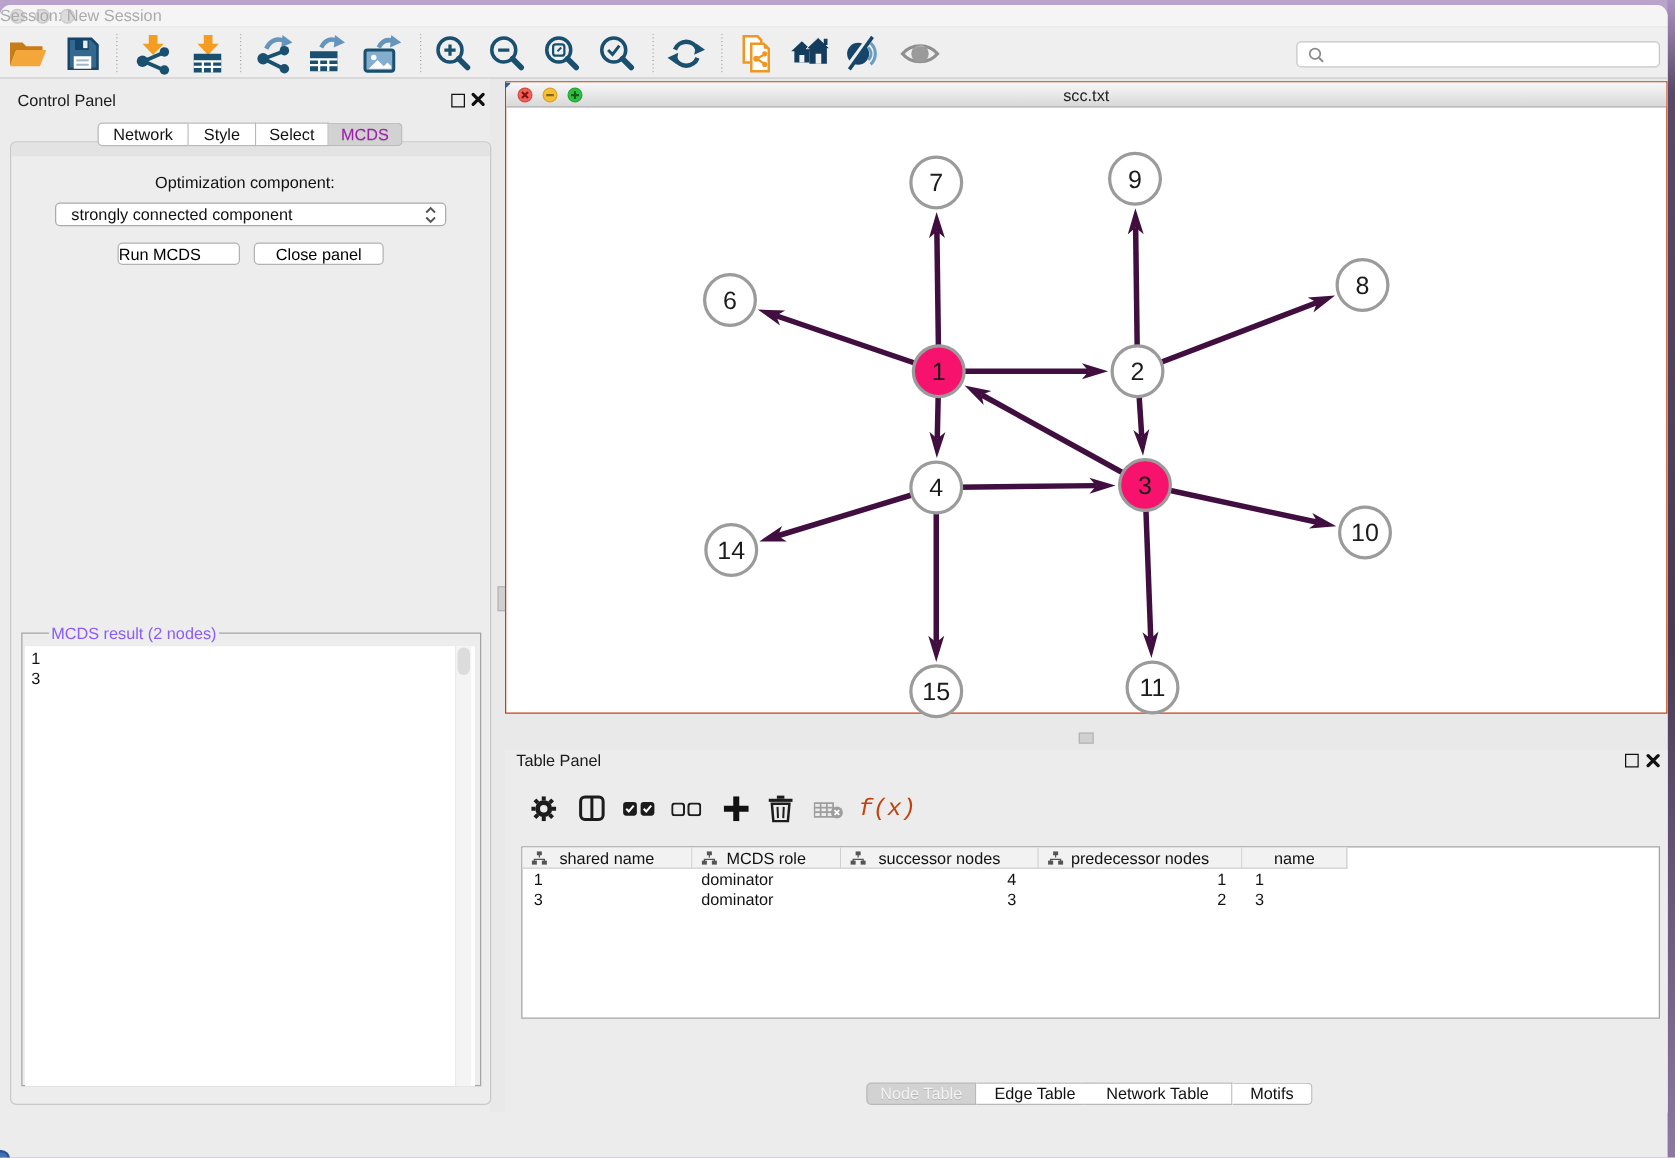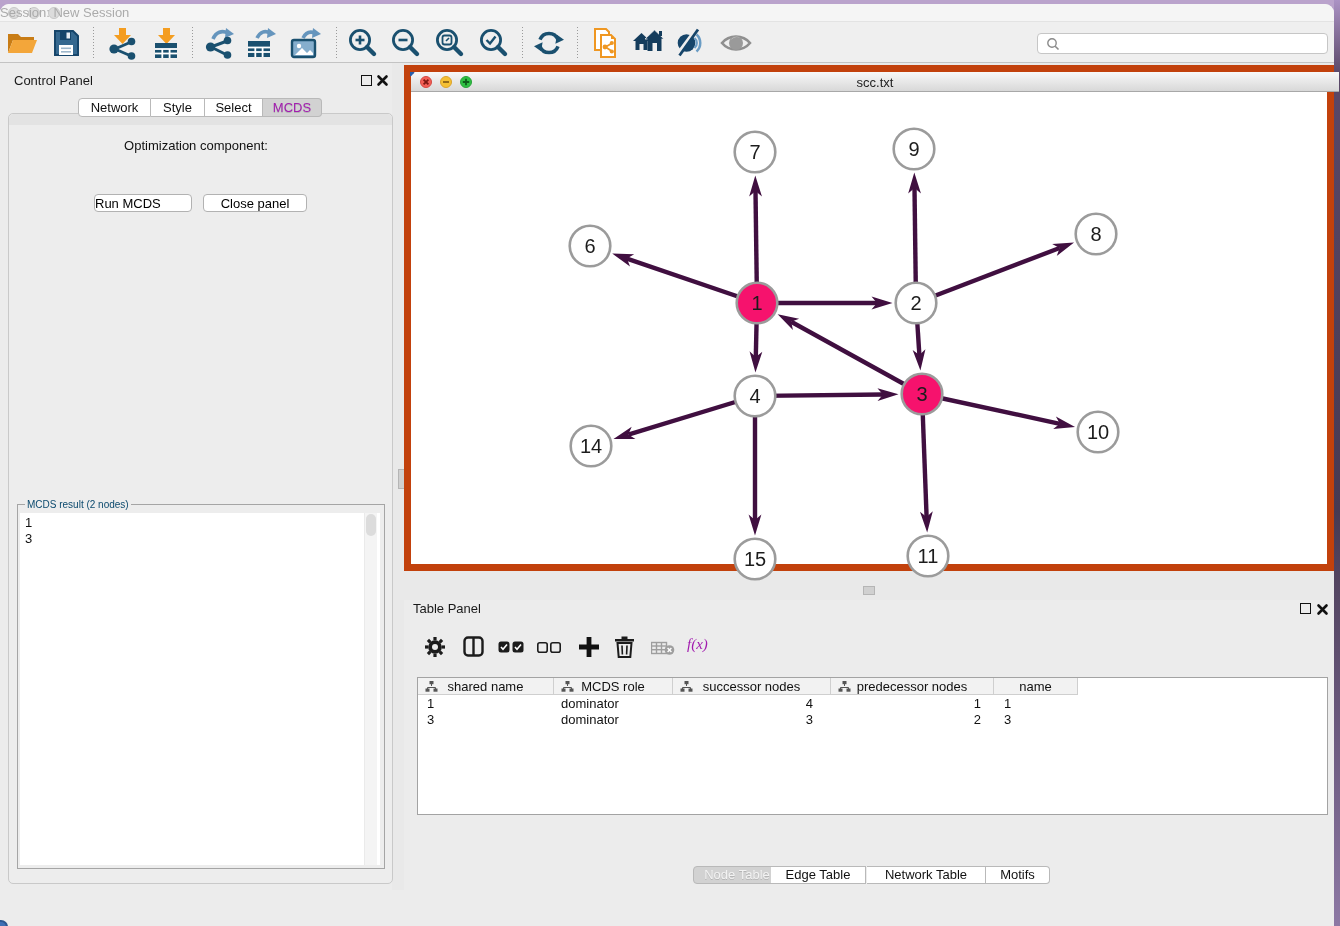--- a/index.html
+++ b/index.html
@@ -15,21 +15,21 @@
 #search{left:1037px;top:11px;width:289px;height:19px;background:#fff;border:1px solid #c6c6c6;border-radius:4px}
 #main{left:0;top:59px;width:1334px;height:827px;background:#e9e9e9}
 
 #cpanel{left:0;top:0;width:392px;height:827px;background:#ececec}
 .phead{font-size:13px;color:#1a1a1a}
 #cpbody{left:8px;top:50px;width:383px;height:769px;background:#ededed;border:1px solid #c9c9c9;border-radius:5px}
 .tabrow{height:19px;display:flex}
 .tab{box-sizing:border-box;border:1px solid #b9b9b9;background:#fff;color:#111;font-size:13px;text-align:center;line-height:18px}
 .tabsel{background:#d2d2d2;color:#a21caf;text-shadow:0 1px 0 #b5b5b5}
 
-#nwin{left:404px;top:2px;width:930px;height:506px;border:7px solid #c2410c;box-sizing:border-box;background:#fff}
+#nwin{left:404px;top:2px;width:930px;height:506px;border:1px solid #c2410c;box-sizing:border-box;background:#fff}
 #ntbar{left:0;top:0;width:928px;height:19px;background:linear-gradient(#f8f8f8,#d8d8d8);border-bottom:1px solid #a8a8a8}
 .mac{top:4px;width:12px;height:12px;border-radius:50%;box-sizing:border-box}
 #ntitle{width:100%;top:3px;text-align:center;font-size:13px;color:#222}
 
 #tpanel{left:404px;top:537px;width:930px;height:290px;background:#ececec}
 #ttable{left:13px;top:77px;width:911px;height:138px;background:#fff;border:1px solid #a3a3a3;box-sizing:border-box}
 .th{box-sizing:border-box;border-right:1px solid #cfcfcf;background:#f2f2f2;height:17px;font-size:13px;color:#111;text-align:center;line-height:17px;position:absolute;border-bottom:1px solid #cfcfcf}
 .td{position:absolute;font-size:13px;color:#111;height:16px;line-height:16px}
 .btab{box-sizing:border-box;border:1px solid #b9b9b9;background:#fff;color:#111;font-size:13px;text-align:center;line-height:16px;position:absolute;height:18px}
 .btab.tabsel{background:#d2d2d2;color:#f3f3f3;border-color:#b9b9b9}
@@ -192,24 +192,31 @@
       <div id="cpbody" class="abs">
           <div class="abs" style="left:0;top:0;width:100%;height:11px;background:#e3e3e3;border-radius:5px 5px 0 0"></div>
         </div>
       <div class="abs tabrow" style="left:78px;top:35px;width:244px">
         <div class="tab" style="width:73px;border-radius:4px 0 0 4px">Network</div>
         <div class="tab" style="width:54px;border-left:none">Style</div>
         <div class="tab" style="width:58px;border-left:none">Select</div>
         <div class="tab tabsel" style="width:59px;border-left:none;border-radius:0 4px 4px 0">MCDS</div>
       </div>
       <div class="abs" style="left:0;top:75px;width:392px;text-align:center;font-size:13px;color:#111">Optimization component:</div>
+      <div class="abs" style="left:44px;top:99px;width:313px;height:19px;background:#fff;border:1px solid #ababab;border-radius:4px;box-sizing:border-box">
+        <div class="abs" style="left:12px;top:1px;font-size:13px;color:#111">strongly connected component</div>
+        <svg class="abs" style="right:6px;top:2px" width="11" height="14" viewBox="0 0 11 14">
+            <path d="M2 5 L5.5 1.5 L9 5" fill="none" stroke="#555" stroke-width="1.6"></path>
+            <path d="M2 9 L5.5 12.5 L9 9" fill="none" stroke="#555" stroke-width="1.6"></path>
+          </svg>
+      </div>
       <div class="abs" style="left:94px;top:131px;width:98px;height:18px;background:#fff;border:1px solid #b2b2b2;border-radius:4px;font-size:13px;line-height:17px;box-sizing:border-box">Run MCDS</div>
       <div class="abs" style="left:203px;top:131px;width:104px;height:18px;background:#fff;border:1px solid #b2b2b2;border-radius:4px;font-size:13px;text-align:center;line-height:17px;box-sizing:border-box">Close panel</div>
       <fieldset class="abs" style="left:17px;top:436px;width:366px;height:368px;border:1px solid #a5a5a5;margin:0;padding:0;background:#ededed">
-        <legend style="font-size:10px;color:#0c4a6e;margin-left:7px;padding:0 2px">MCDS result (2 nodes)</legend>
+        <legend style="font-size:13px;color:#8b5cf6;margin-left:21px;padding:0 2px">MCDS result (2 nodes)</legend>
         <div class="abs" style="left:2px;top:3px;width:360px;height:352px;background:#fff">
           <div class="abs" style="left:5px;top:2px;font-size:13px;color:#111;line-height:16px">1<br>3</div>
           <div class="abs" style="right:3px;top:0;width:12px;height:352px;background:#f4f4f4;border-left:1px solid #eaeaea"></div>
           <div class="abs" style="right:4px;top:1px;width:10px;height:22px;background:#dcdcdc;border-radius:5px"></div>
         </div>
       </fieldset>
     </div>
     <div class="abs" style="left:398px;top:406px;width:5px;height:18px;background:#d0d0d0;border:1px solid #b5b5b5"></div>
     <div id="nwin" class="abs">
       <div id="ntbar" class="abs">
@@ -333,21 +340,21 @@
         </svg>
       <svg class="abs" style="left:247px;top:41px" width="24" height="14" viewBox="0 0 24 14">
           <rect x="0.5" y="1.5" width="15" height="11" fill="none" stroke="#9e9e9e" stroke-width="1.4"></rect>
           <line x1="0.5" y1="5" x2="15.5" y2="5" stroke="#9e9e9e" stroke-width="1.4"></line>
           <line x1="0.5" y1="8.7" x2="15.5" y2="8.7" stroke="#9e9e9e" stroke-width="1.4"></line>
           <line x1="5.5" y1="1.5" x2="5.5" y2="12.5" stroke="#9e9e9e" stroke-width="1.4"></line>
           <line x1="10.5" y1="1.5" x2="10.5" y2="12.5" stroke="#9e9e9e" stroke-width="1.4"></line>
           <circle cx="18.5" cy="9" r="4.8" fill="#9e9e9e"></circle>
           <path d="M16.6 7.1 L20.4 10.9 M20.4 7.1 L16.6 10.9" stroke="#fff" stroke-width="1.4"></path>
         </svg>
-      <div class="abs" style="left:283px;top:36px;font-family:Liberation Serif, serif;font-style:italic;font-size:15px;color:#a21caf"><i>f</i>(<i>x</i>)</div>
+      <div class="abs" style="left:283px;top:36px;font-family:Liberation Mono, monospace;font-style:italic;font-size:19px;color:#c2410c"><i>f</i>(<i>x</i>)</div>
       <div id="ttable" class="abs">
         <div class="th" style="left:0;top:0;width:136px">shared name</div>
         <div class="th" style="left:136px;top:0;width:119px">MCDS role</div>
         <div class="th" style="left:255px;top:0;width:158px">successor nodes</div>
         <div class="th" style="left:413px;top:0;width:163px">predecessor nodes</div>
         <div class="th" style="left:576px;top:0;width:84px">name</div>
         <svg class="abs hic" style="left:7px;top:3px" width="13" height="11" viewBox="0 0 13 11">
             <g fill="none" stroke="#555" stroke-width="1">
               <path d="M6.5 3 L6.5 5 M2.5 8 L2.5 6.5 L10.5 6.5 L10.5 8"></path>
             </g>
@@ -384,19 +391,19 @@
         <div class="td" style="left:255px;top:18px;width:140px;text-align:right">4</div>
         <div class="td" style="left:413px;top:18px;width:150px;text-align:right">1</div>
         <div class="td" style="left:586px;top:18px">1</div>
         <div class="td" style="left:9px;top:34px">3</div>
         <div class="td" style="left:143px;top:34px">dominator</div>
         <div class="td" style="left:255px;top:34px;width:140px;text-align:right">3</div>
         <div class="td" style="left:413px;top:34px;width:150px;text-align:right">2</div>
         <div class="td" style="left:586px;top:34px">3</div>
       </div>
       <div class="btab tabsel" style="left:289px;top:266px;width:88px;border-radius:4px 0 0 4px">Node Table</div>
-      <div class="btab" style="left:367px;top:266px;width:95px;border-left:none">Edge Table</div>
+      <div class="btab" style="left:377px;top:266px;width:95px;border-left:none">Edge Table</div>
       <div class="btab" style="left:463px;top:266px;width:119px;border-left:none">Network Table</div>
       <div class="btab" style="left:582px;top:266px;width:64px;border-left:none;border-radius:0 4px 4px 0">Motifs</div>
     </div>
   </div>
 </div>
 
 <div class="abs" style="left:-6px;top:920px;width:14px;height:14px;border-radius:50%;background:#3f6fb5;border:2px solid #2c5690;box-sizing:border-box;z-index:5"></div>
 </body></html>

